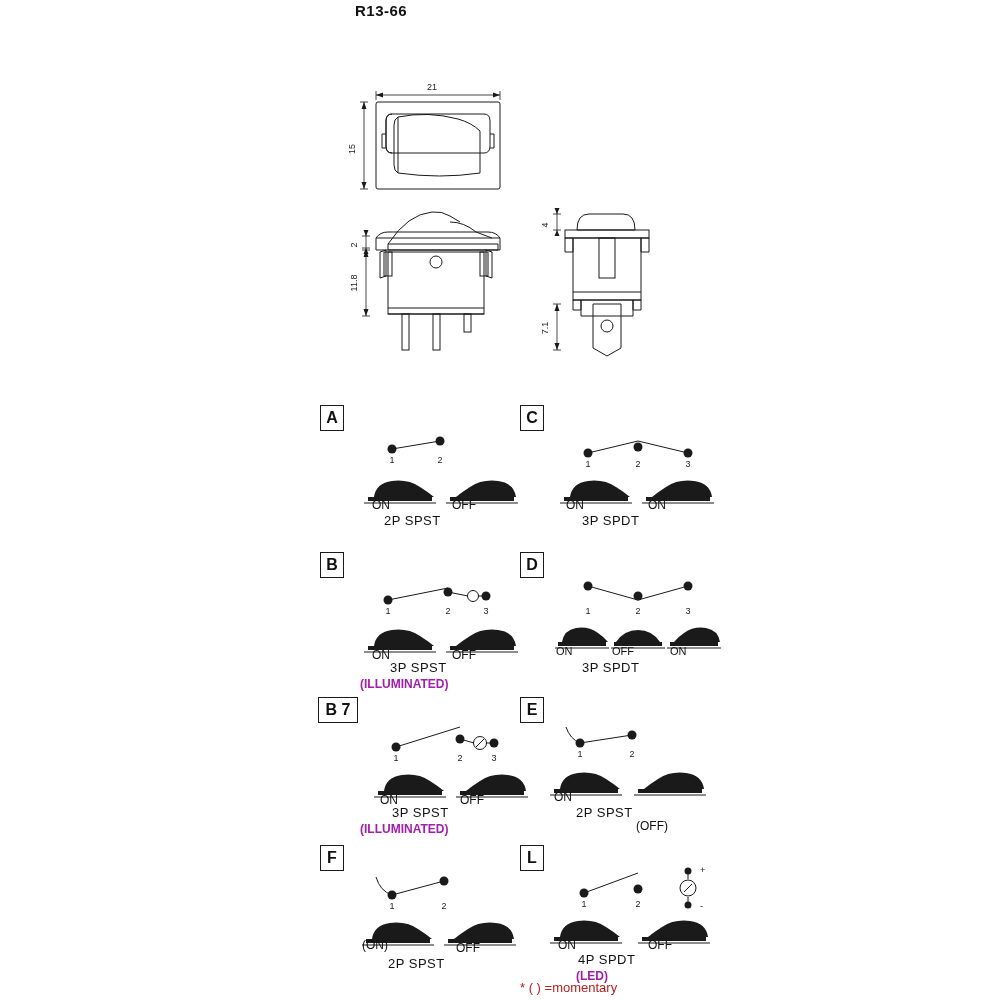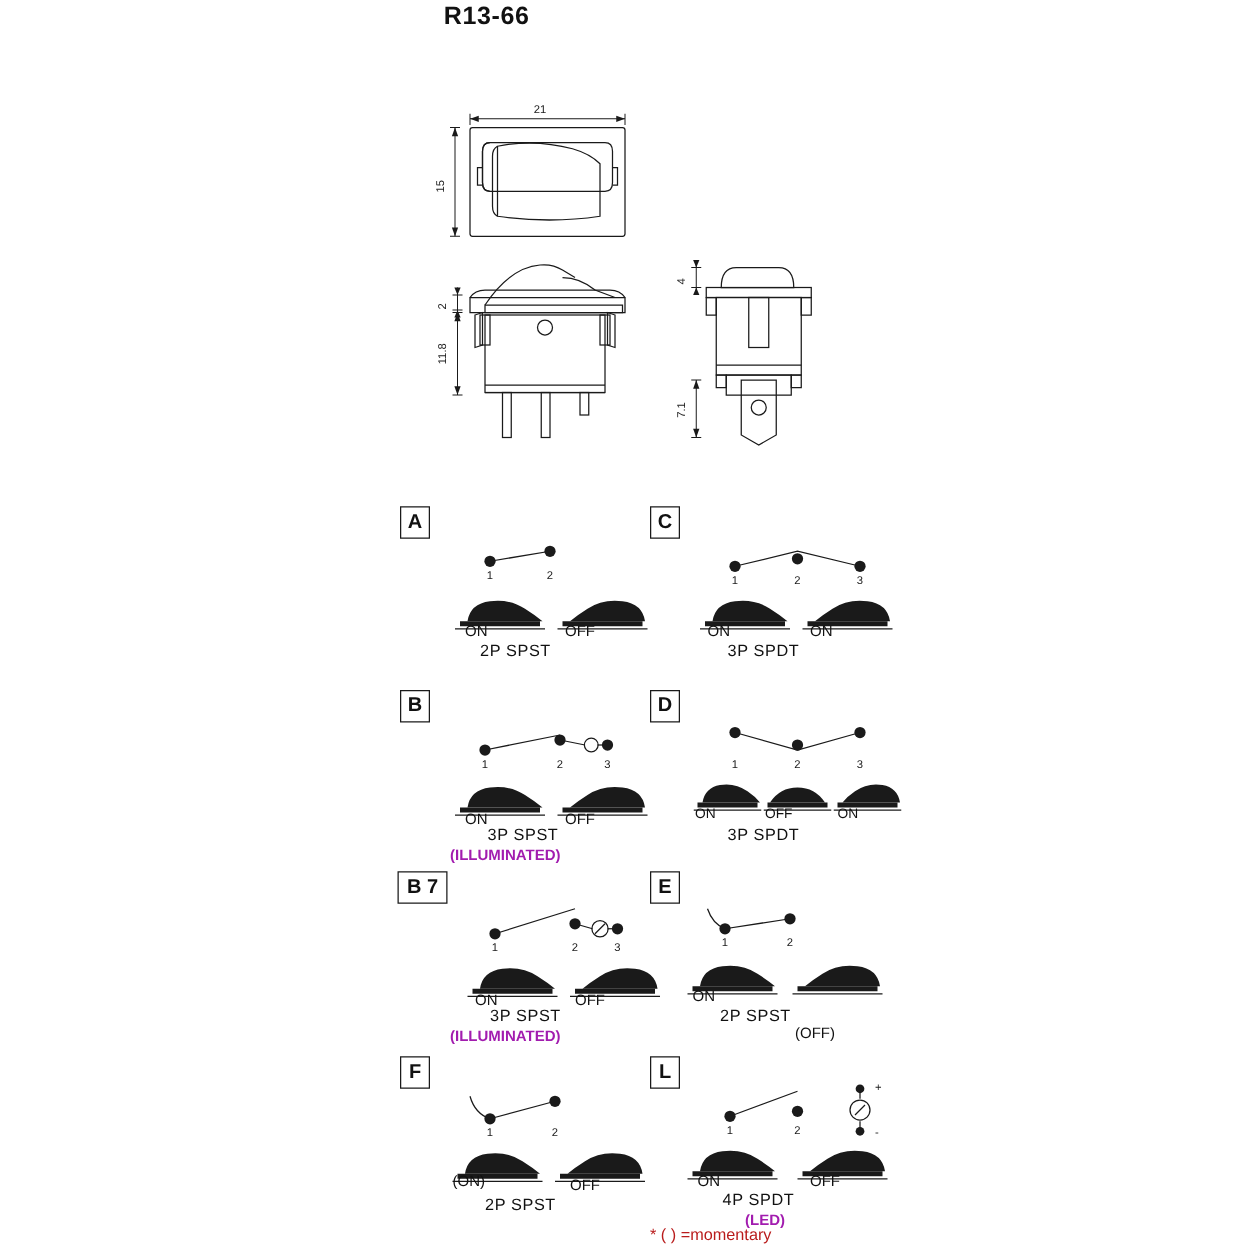--- a/index.html
+++ b/index.html
@@ -7,21 +7,21 @@
     width:1000px;height:1000px;
     background:#ffffff;
     font-family:"Liberation Sans", sans-serif;
     color:#111;
     position:relative;
     overflow:hidden;
   }
   .abs{position:absolute;}
   .title{
     left:355px;top:2px;
-    font-size:20px;font-weight:700;letter-spacing:.5px;
+    font-size:15px;font-weight:700;letter-spacing:.5px;
   }
   svg{display:block;overflow:visible;}
   .ln{stroke:#1a1a1a;fill:none;}
   .thin{stroke-width:1;}
   .dim{stroke:#1a1a1a;stroke-width:.8;fill:none;}
   .dimtxt{font-size:9px;fill:#1a1a1a;font-family:"Liberation Sans", sans-serif;}
   .lbl{font-size:9px;fill:#1a1a1a;font-family:"Liberation Sans", sans-serif;}
 
   
   .block{position:absolute;}
@@ -390,16 +390,16 @@
     </g>
     <g transform="translate(100,56)">
       <path d="M6 18 q6 -5 14 -10 q12 -8 28 -6 q16 2 18 16 z" fill="#1a1a1a"></path>
       <rect x="0" y="18" width="64" height="4" fill="#1a1a1a"></rect>
       <line class="ln thin" x1="-4" y1="24" x2="68" y2="24"></line>
     </g>
   </svg>
   <div class="ctext" style="left:38px;top:93px;">ON</div>
   <div class="ctext" style="left:128px;top:93px;">OFF</div>
   <div class="ctext type" style="left:46px;top:107px;">4P SPDT</div>
-  <div class="ctext red" style="left:76px;top:124px;">(LED)</div>
+  <div class="ctext red" style="left:56px;top:124px;">(LED)</div>
 </div>
 
 <div class="footnote">* (  ) =momentary</div>
 
 </body></html>

